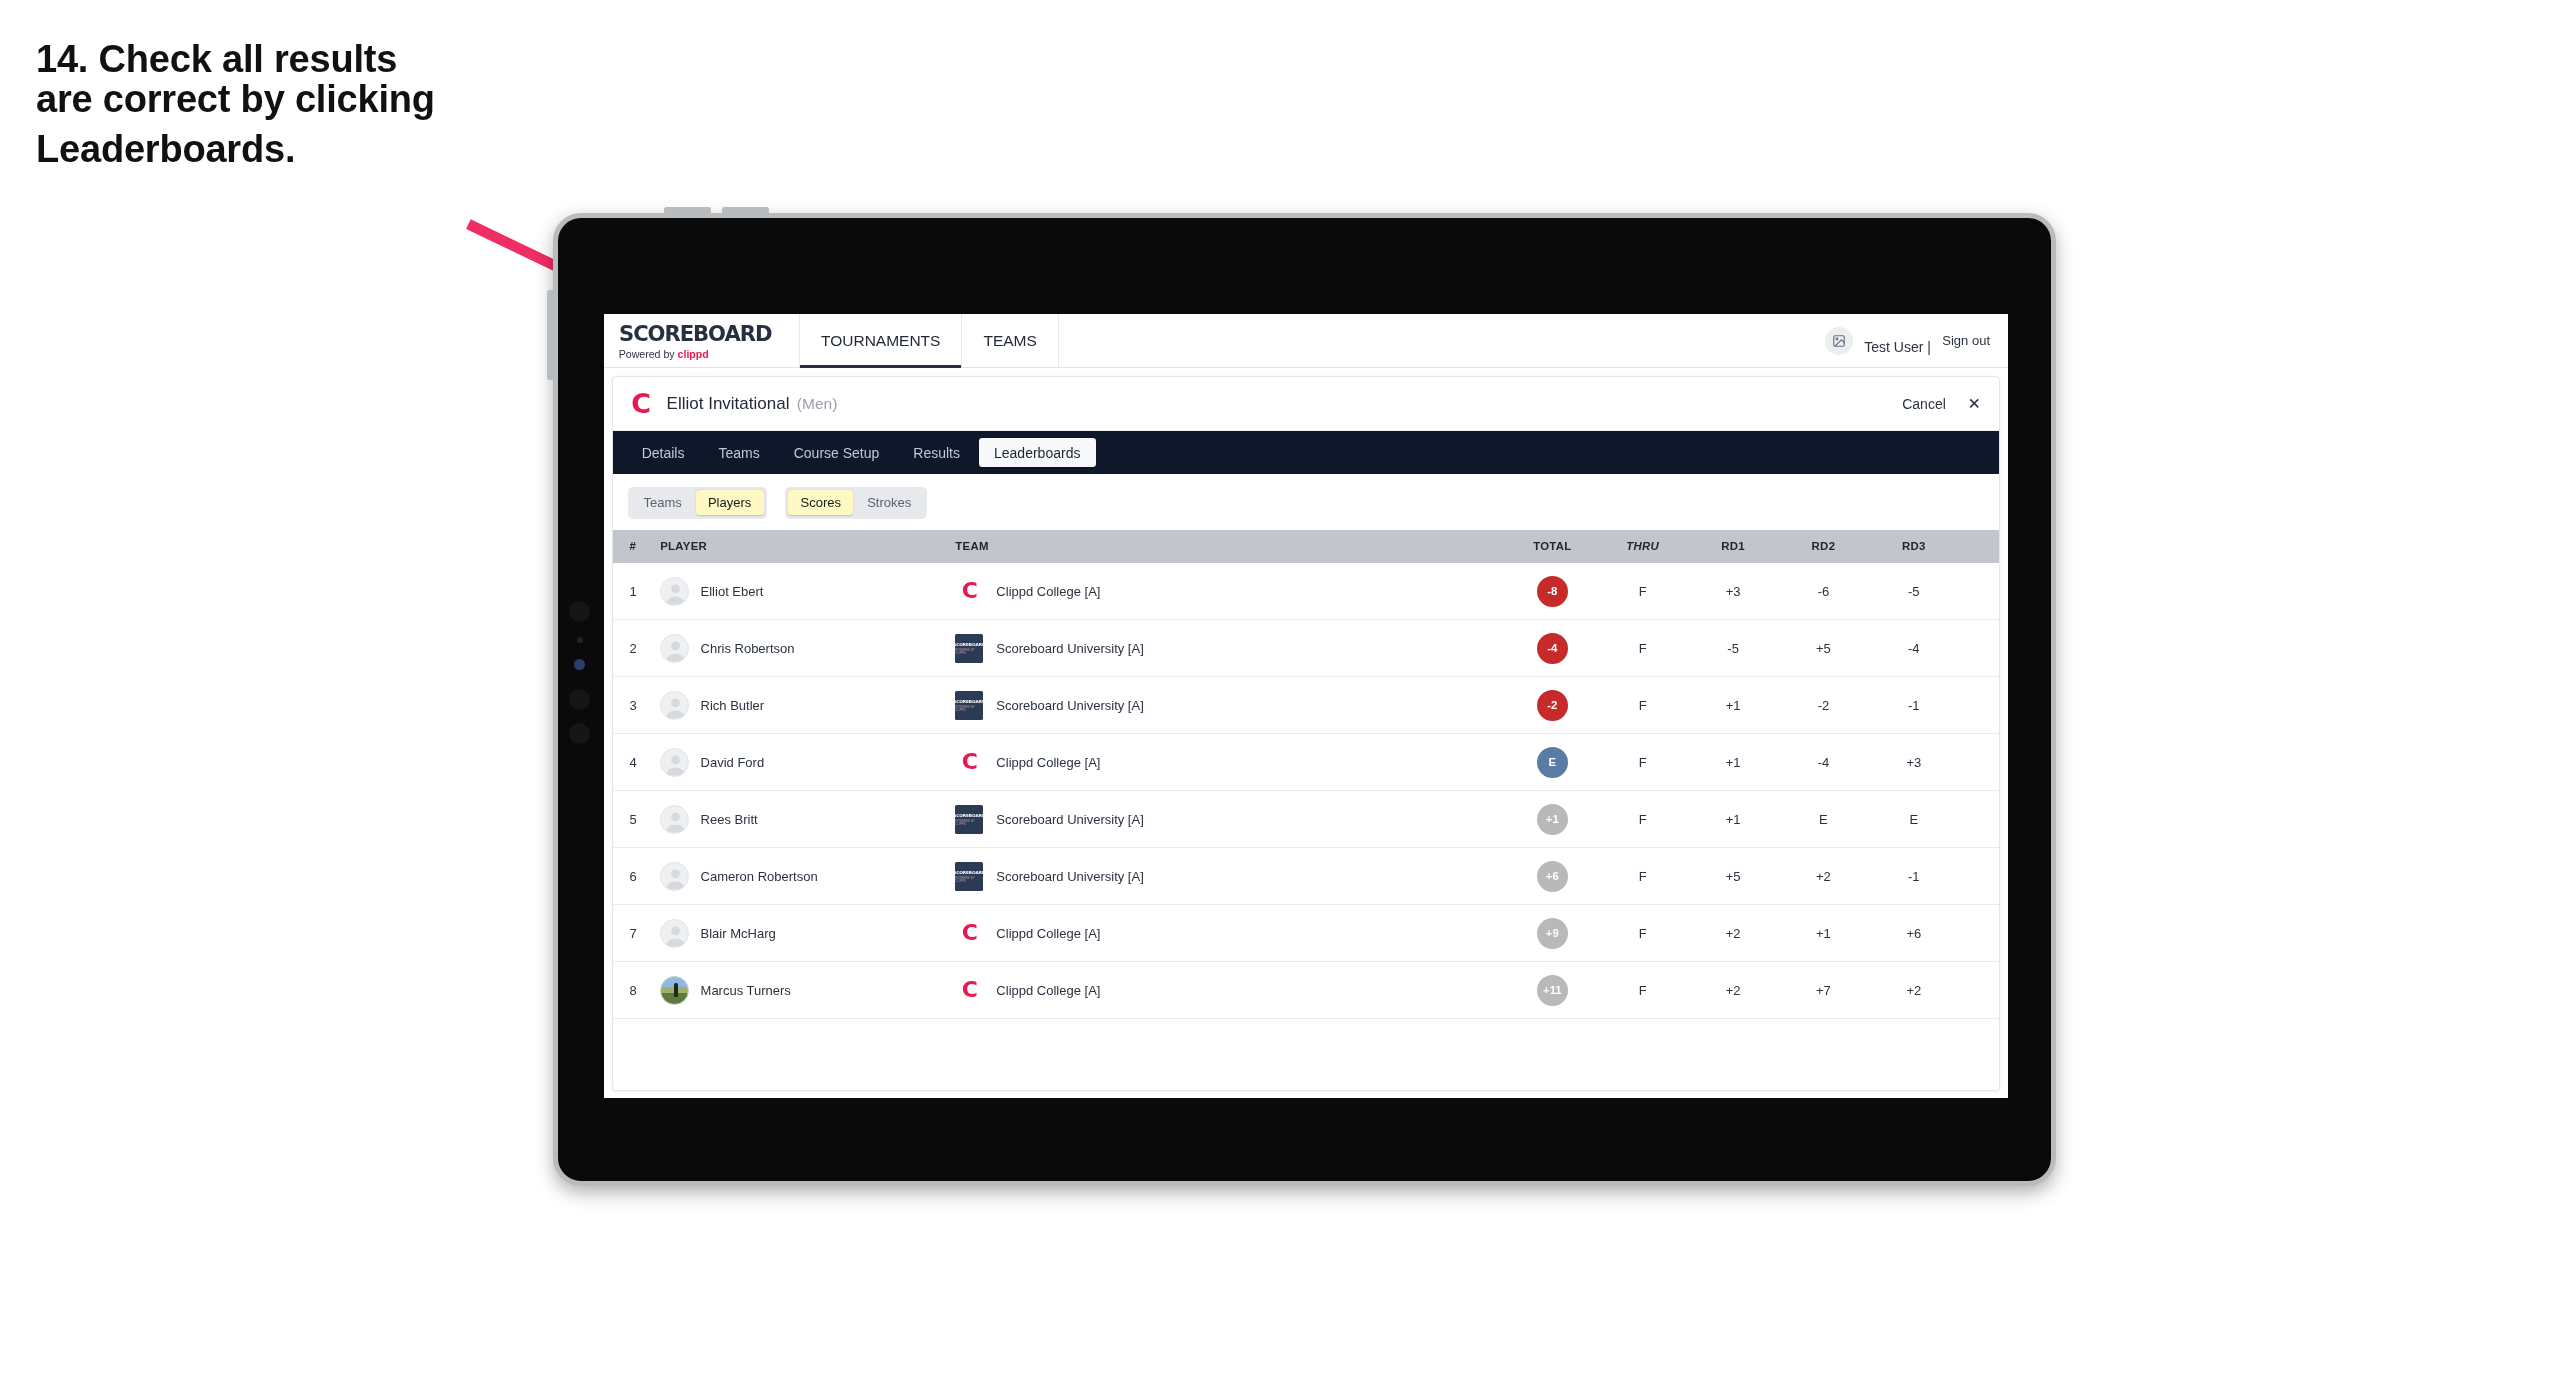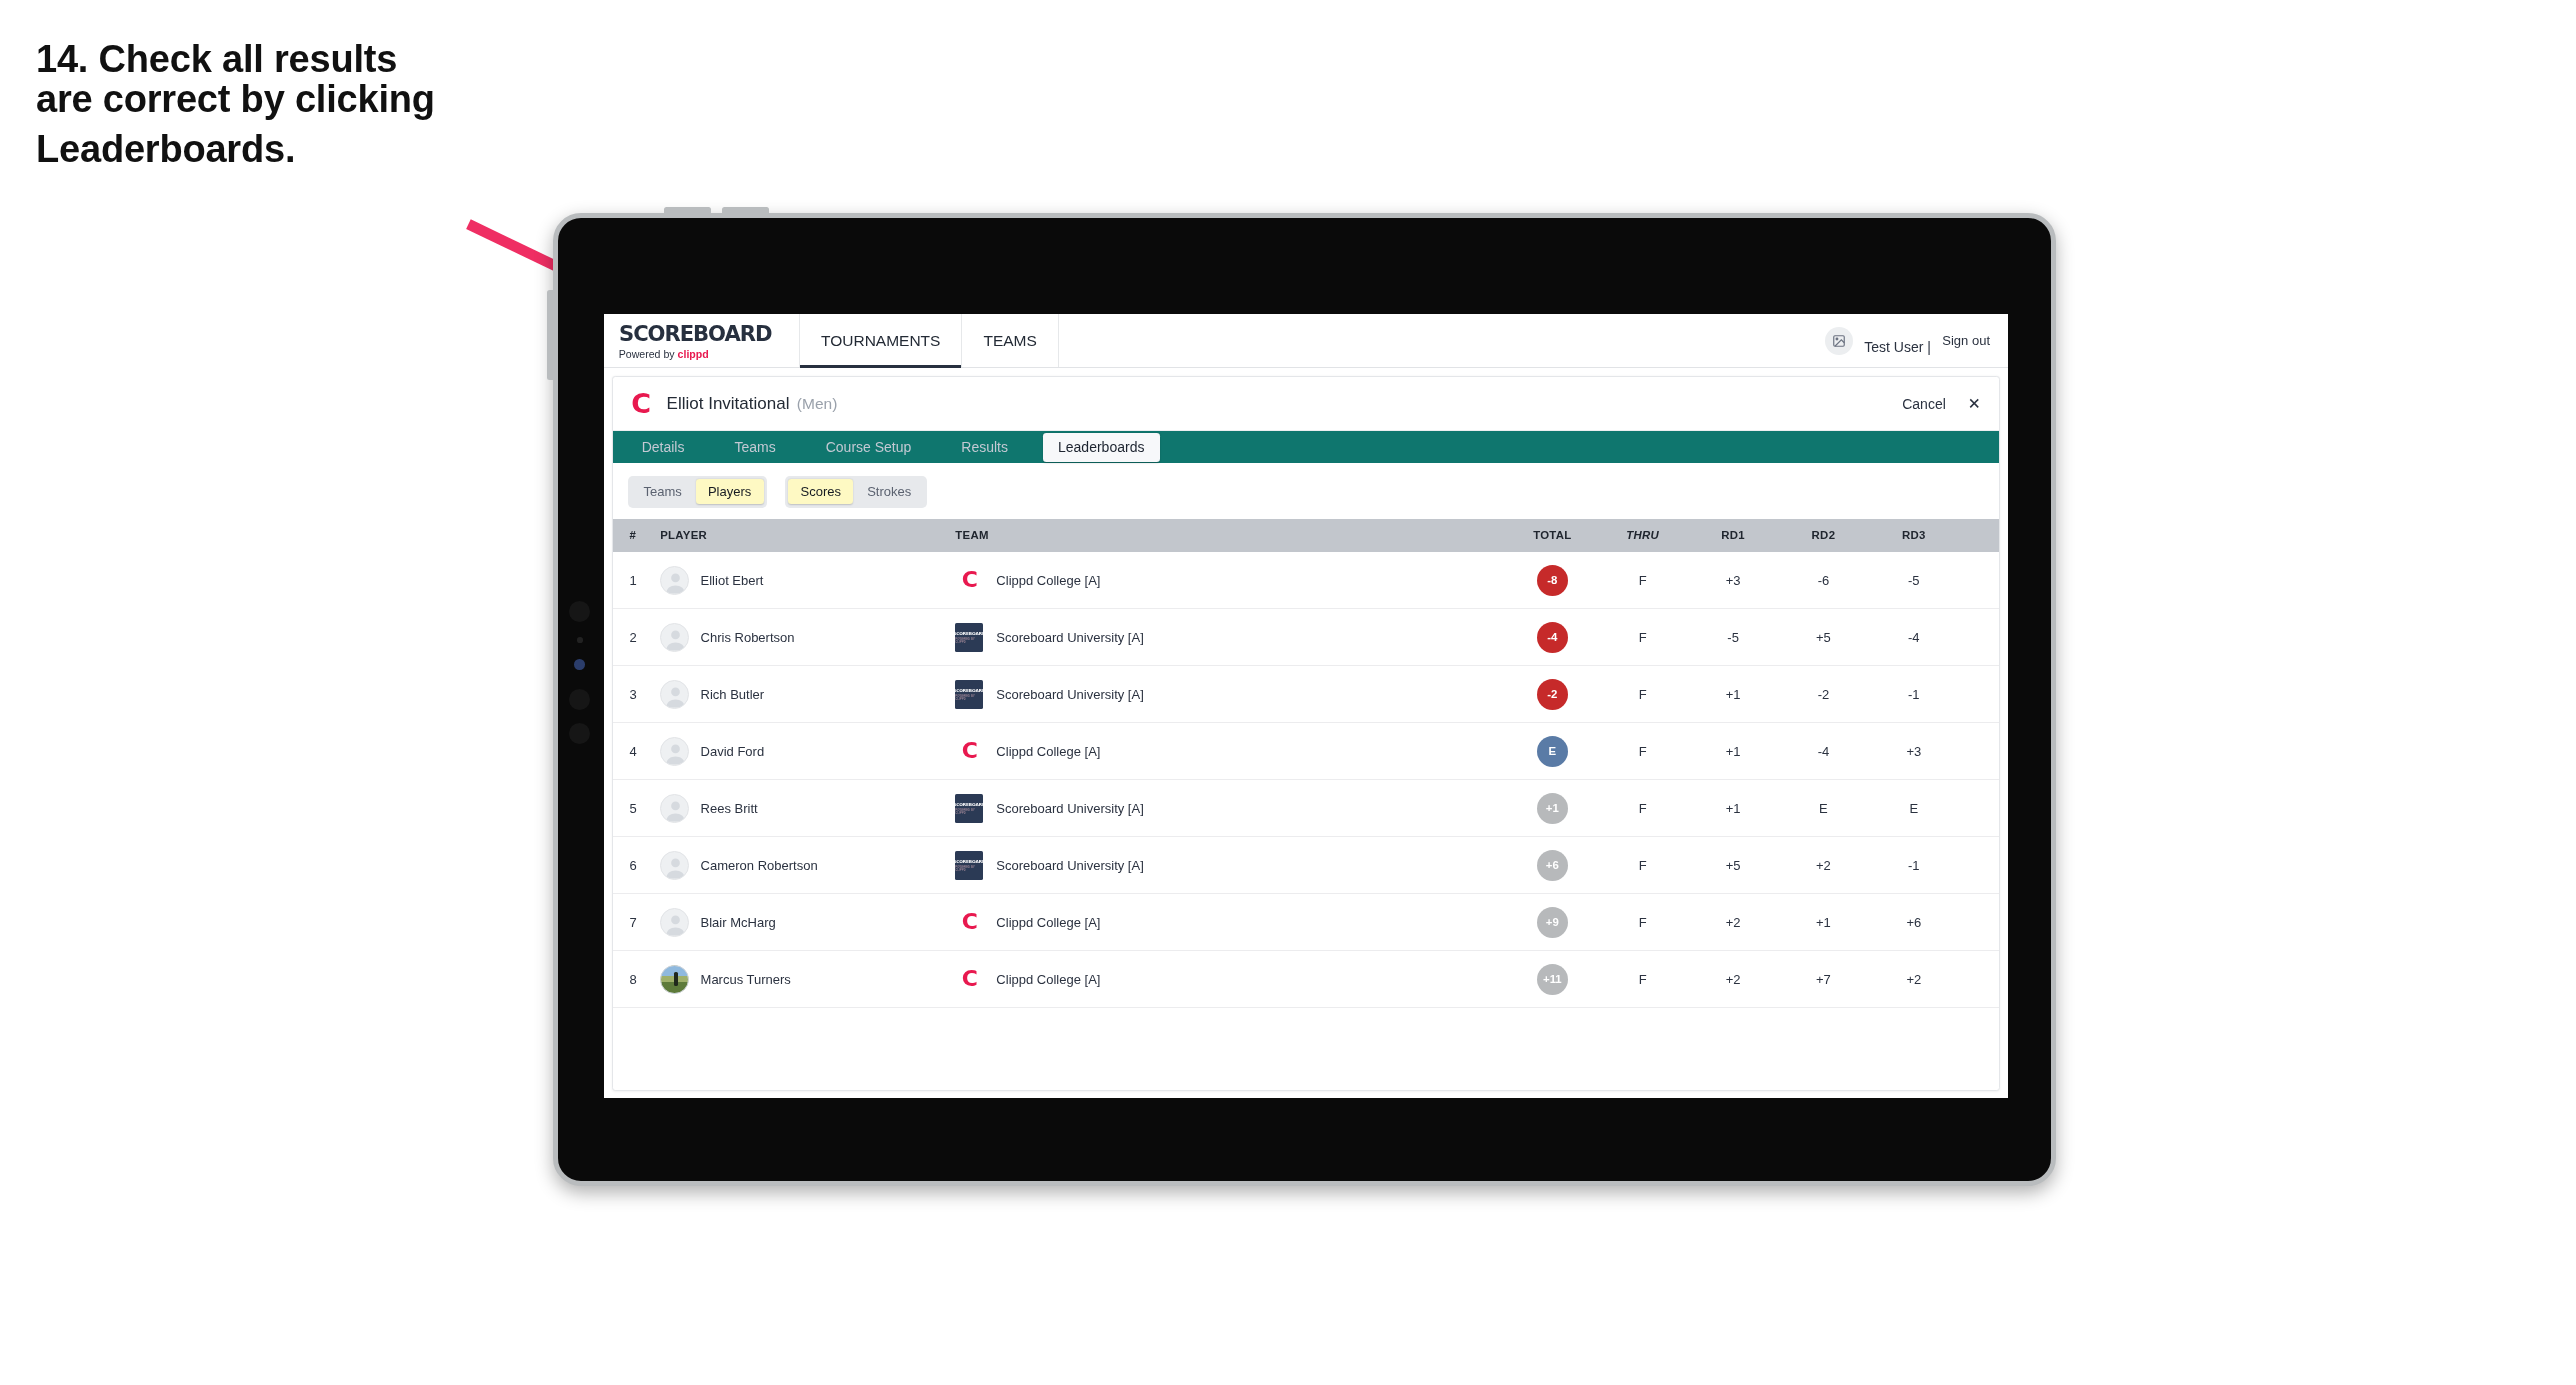--- a/index.html
+++ b/index.html
@@ -147,25 +147,25 @@
   .tourn-gender { font-size: 15.5px; color: #9aa1ab; margin-left: 7.4px; }
   .card-head-spacer { flex: 1; }
   .cancel-btn {
     display: flex; align-items: center; gap: 22px;
     font-size: 14px; color: #2b3240;
   }
   .cancel-x { font-size: 15.5px; line-height: 1; }
 
   
   .tabstrip {
-    background: #0f766e;
-    height: 32px;
+    background: #0f172a;
+    height: 43px;
     display: flex; align-items: center;
     padding: 0 13px;
-    gap: 19px;
+    gap: 3px;
   }
   .tab {
     font-size: 14px;
     color: #c3c9d3;
     padding: 6.5px 15.5px;
     border-radius: 3.3px;
     white-space: nowrap;
   }
   .tab.active {
     background: #f7f8fa;

